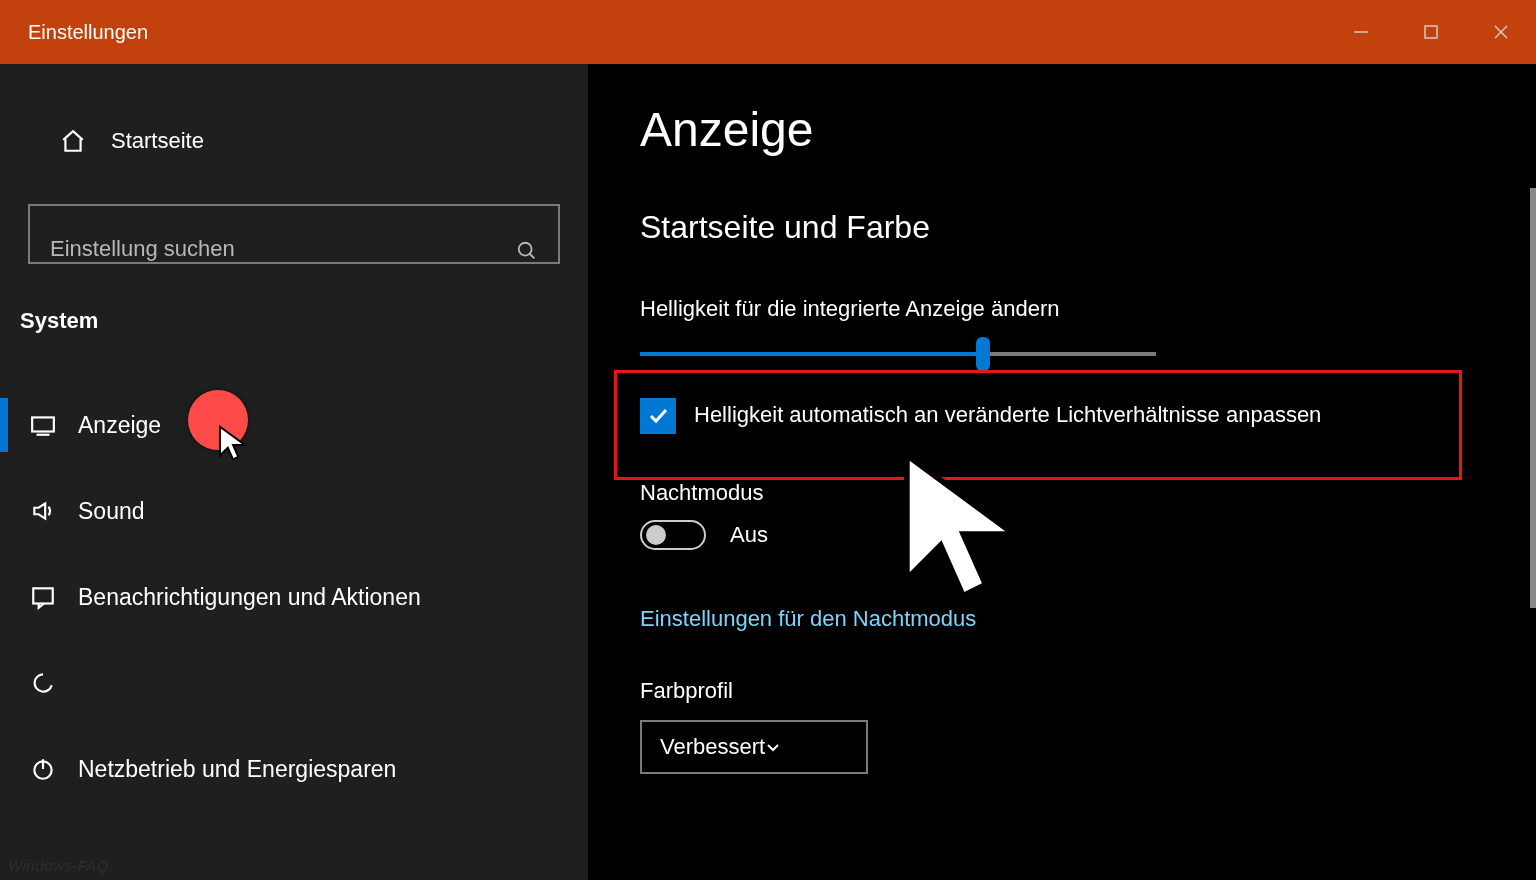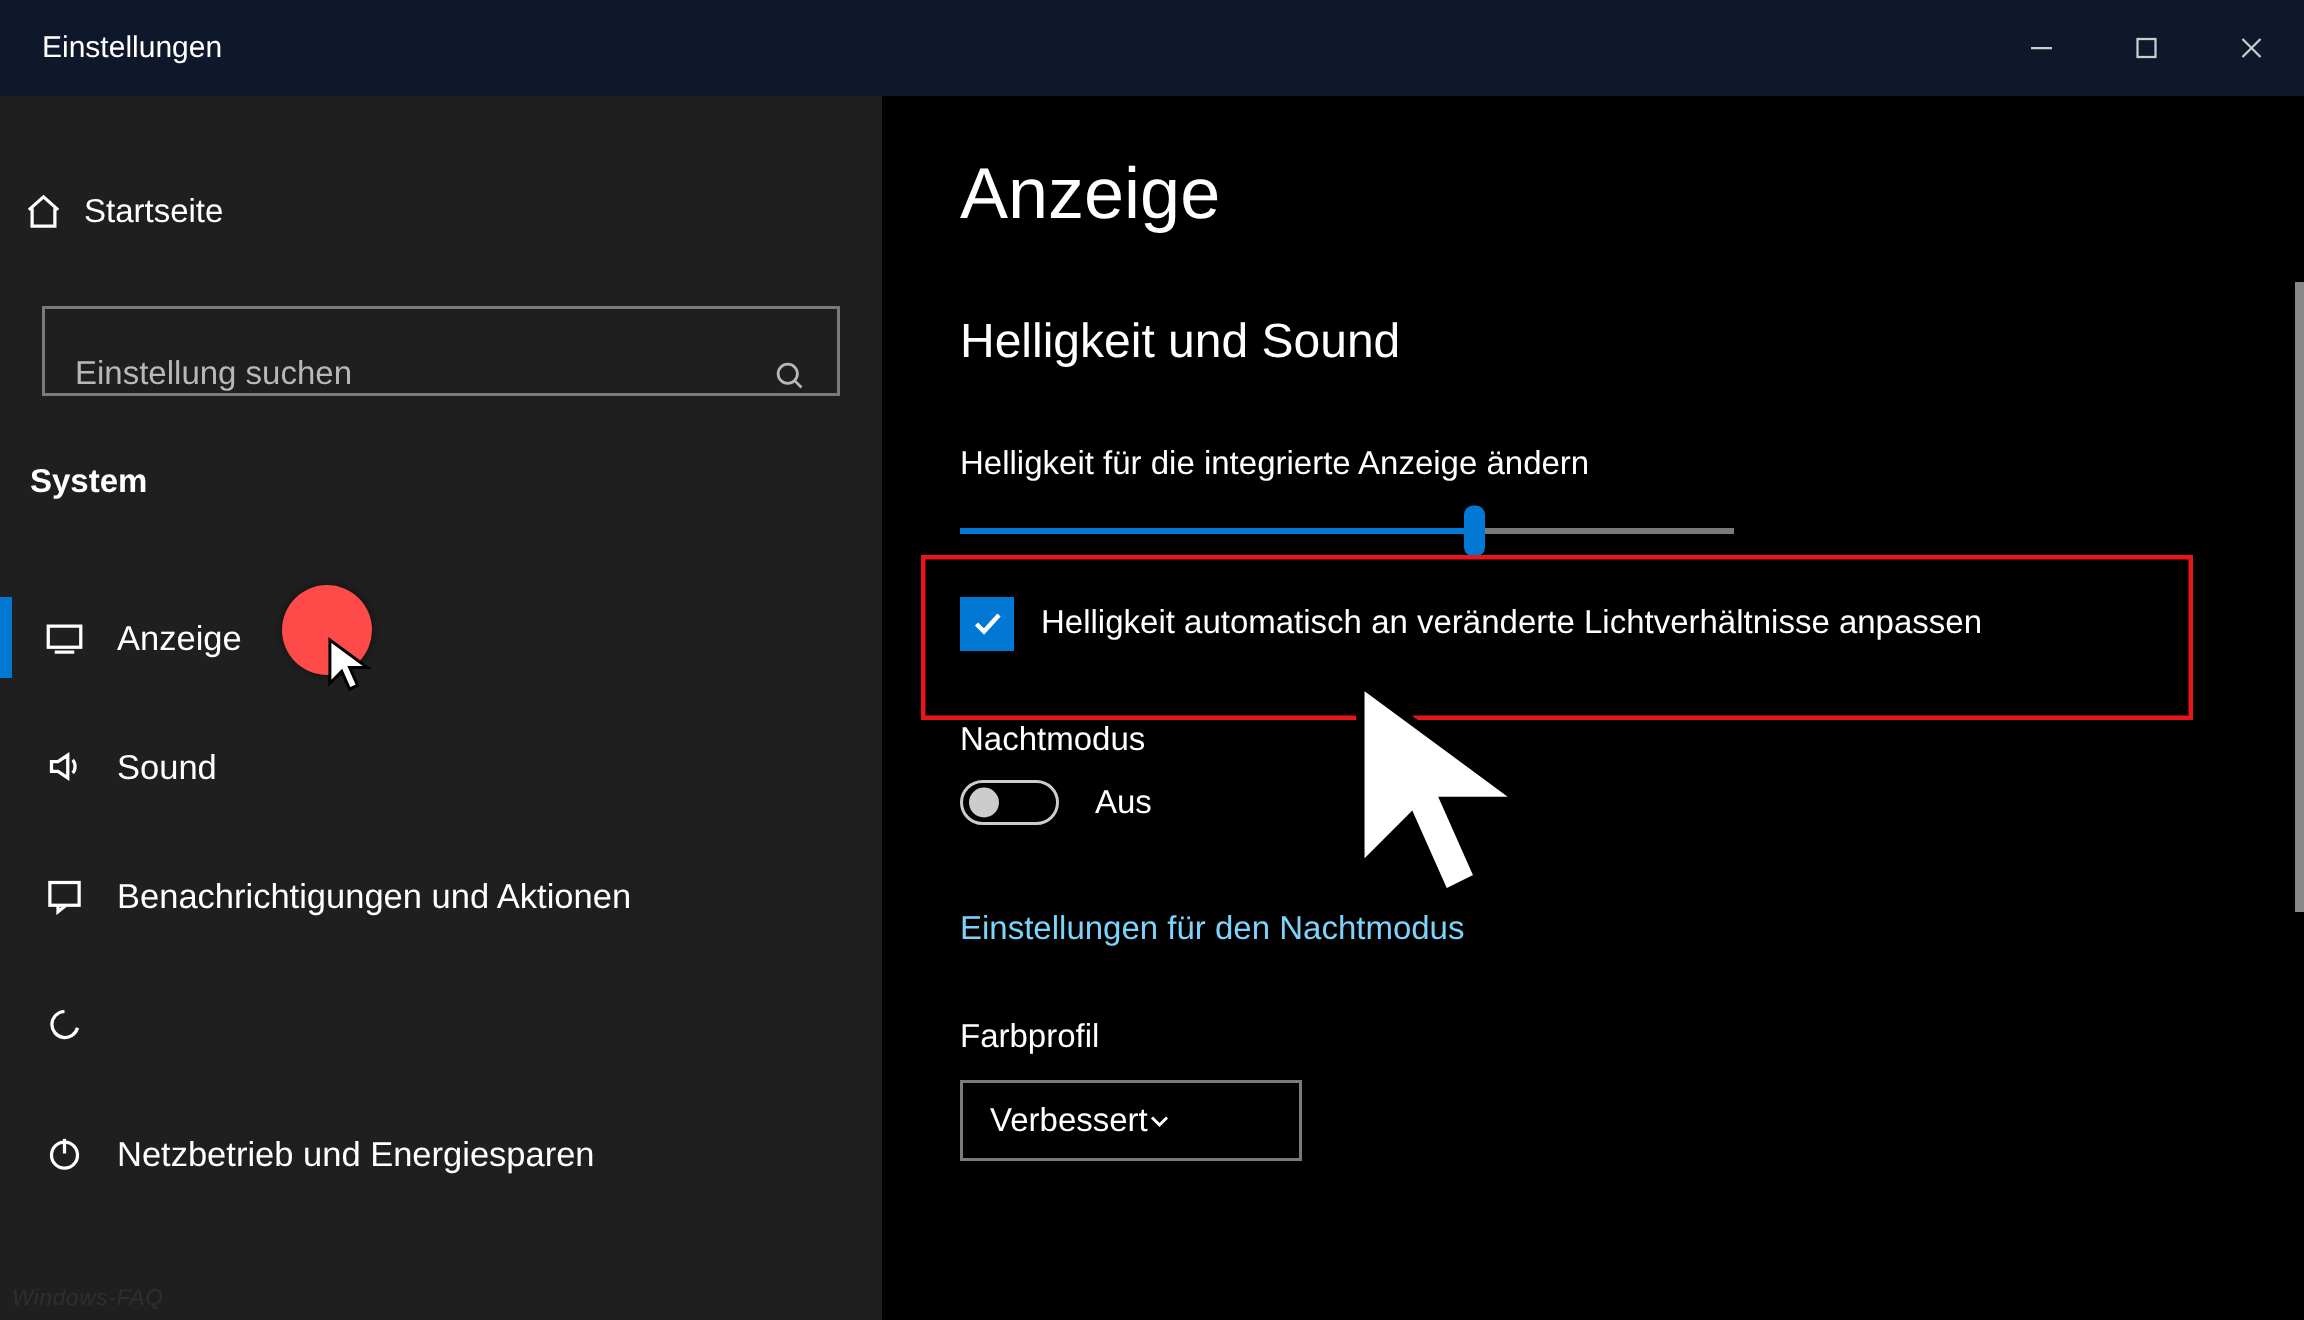--- a/index.html
+++ b/index.html
@@ -8,21 +8,21 @@
     height: 880px;
     background: #000000;
     font-family: "Segoe UI", Tahoma, sans-serif;
     color: #ffffff;
     overflow: hidden;
   }
   .titlebar {
     position: absolute;
     top: 0; left: 0; right: 0;
     height: 64px;
-    background: #0f172a;
+    background: #c2410c;
     display: flex;
     align-items: center;
   }
   .titlebar .title {
     font-size: 20px;
     font-weight: 400;
     color: #ffffff;
     padding-left: 28px;
   }
   .window-controls {
@@ -46,25 +46,26 @@
     top: 64px;
     left: 0;
     width: 588px;
     bottom: 0;
     background: #1f1f1f;
     padding-top: 50px;
   }
   .home-row {
     display: flex;
     align-items: center;
-    gap: 14px;
+    gap: 25px;
     padding-left: 16px;
     height: 54px;
     font-size: 22px;
     font-weight: 400;
+    margin-left: 44px;
   }
   .home-row .icon, .nav-item .icon {
     width: 26px; height: 26px;
     display: inline-flex;
     align-items: center;
     justify-content: center;
   }
   .search-box {
     margin: 36px 28px 0 28px;
     width: 532px;
@@ -372,21 +373,21 @@
       <span>Netzbetrieb und Energiesparen</span>
     </div>
 
   </div>
 </div>
 
 <div class="main">
 
   <div class="page-title">Anzeige</div>
 
-  <div class="section-title">Helligkeit und Sound</div>
+  <div class="section-title">Startseite und Farbe</div>
 
   <div class="setting-label">Helligkeit für die integrierte Anzeige ändern</div>
 
   <div class="slider">
     <div class="track-left"></div>
     <div class="track-right"></div>
     <div class="thumb"></div>
   </div>
 
   <div class="checkbox-row">

